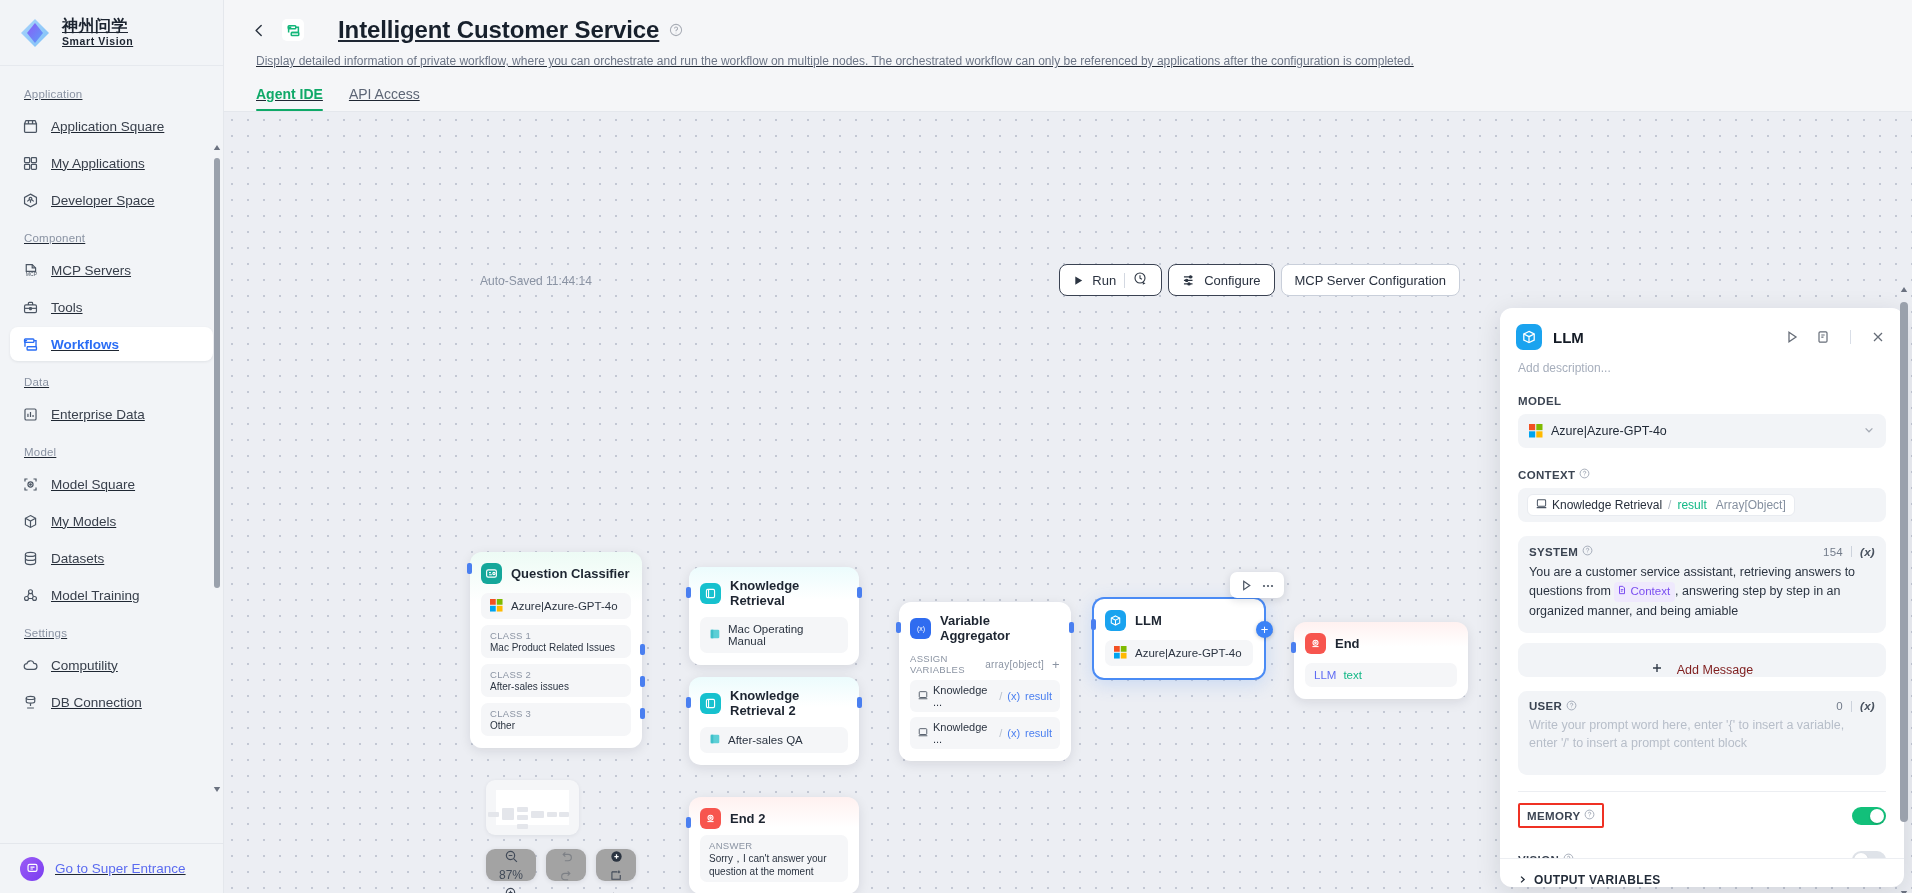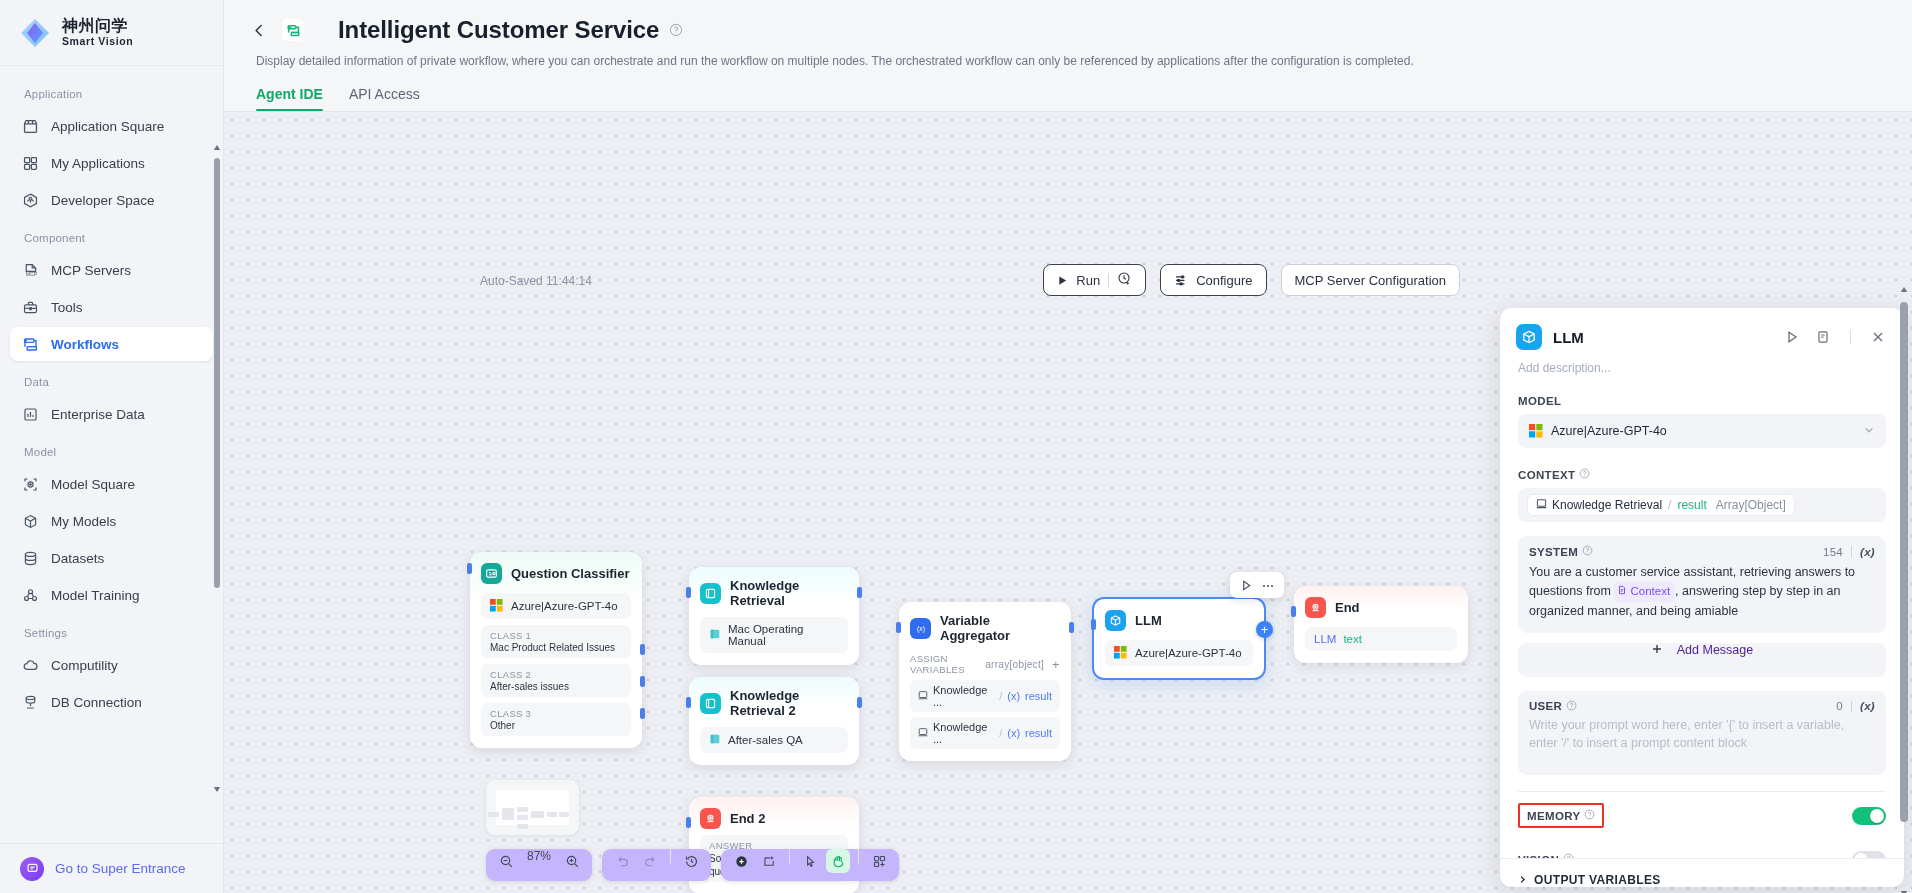--- a/index.html
+++ b/index.html
@@ -7,21 +7,21 @@
   html, body {
     margin: 0; padding: 0;
     width: 1912px; height: 893px;
     overflow: hidden;
     font-family: "Liberation Sans", sans-serif;
     background: #f5f6f8;
     color: #1f2733;
     -webkit-font-smoothing: antialiased;
   }
 
-  .app { display: flex; width: 1912px; height: 893px; }
+  .app { display: flex; width: 1912px; height: 893px; text-decoration: underline; }
 
   
   .sidebar {
     width: 224px; height: 893px;
     background: #f2f4f7;
     border-right: 1px solid #e4e7ec;
     display: flex; flex-direction: column;
     position: relative; flex: none;
   }
   .brand {
@@ -113,21 +113,21 @@
     background-image: radial-gradient(circle, #c3c8d4 1px, transparent 1.1px);
     background-size: 16px 16px;
   }
   .autosave {
     position: absolute; left: 256px; top: 162px;
     font-size: 12px; color: #8a93a3; z-index: 3;
   }
 
   
   .canvas-tools {
-    position: absolute; right: 452px; top: 152px; display: flex; gap: 14px; z-index: 6;
+    position: absolute; right: 452px; top: 152px; display: flex; gap: 6px; z-index: 6;
   }
   .ct-btn {
     height: 32px; border: 1px solid #3a4252; border-radius: 8px; background: #fff;
     display: flex; align-items: center; gap: 8px; padding: 0 13px;
     font-size: 13px; color: #2a3240; cursor: pointer; white-space: nowrap;
   }
   .ct-btn.plain { border-color: #c9cfda; }
   .ct-sep { width: 1px; height: 15px; background: #d3d8e1; }
 
   
@@ -181,22 +181,22 @@
   .msg-text { font-size: 12.5px; color: #2b3441; line-height: 1.55; margin-top: 5px; }
   .inline-var {
     background: #efe9fd; color: #7a4df0; border-radius: 4px;
     padding: 1px 5px 1px 3px; font-size: 11.5px; display: inline-flex;
     align-items: center; gap: 3px; vertical-align: baseline;
   }
   .msg-ph { font-size: 12.5px; color: #b7bec9; line-height: 1.45; margin-top: 3px; }
 
   .add-msg {
     background: #f2f4f7; border-radius: 9px; height: 34px; margin-top: 10px;
-    display: flex; align-items: flex-start; justify-content: center; gap: 14px;
-    font-size: 12.5px; color: #4c1d95; cursor: pointer;
+    display: flex; align-items: flex-end; justify-content: center; gap: 14px;
+    font-size: 12.5px; color: #7f1d1d; cursor: pointer;
   }
   .user-box { min-height: 84px; }
 
   .hr { height: 1px; background: #eceef2; margin: 16px 0 0 0; }
 
   .toggle-row {
     display: flex; align-items: center; height: 40px; margin-top: 4px;
   }
   .toggle-lbl {
     font-size: 11.5px; font-weight: 700; color: #3b4452; letter-spacing: .35px;
@@ -261,21 +261,21 @@
     background: linear-gradient(180deg,#edfbf5 0%,#ffffff 26%); }
   .node-kr1 { left: 465px; top: 455px; width: 170px;
     background: linear-gradient(180deg,#ecfcfd 0%,#ffffff 34%); }
   .node-kr2 { left: 465px; top: 565px; width: 170px;
     background: linear-gradient(180deg,#ecfcfd 0%,#ffffff 34%); }
   .node-end2 { left: 465px; top: 685px; width: 170px;
     background: linear-gradient(180deg,#fff1f0 0%,#ffffff 32%); }
   .node-va { left: 675px; top: 490px; width: 172px; }
   .node-llm { left: 868px; top: 485px; width: 174px;
     border: 2px solid #4a8bf5; box-shadow: 0 4px 18px rgba(74,139,245,.22); }
-  .node-end { left: 1070px; top: 474px; width: 174px;
+  .node-end { left: 1070px; top: 510px; width: 174px;
     background: linear-gradient(180deg,#fff1f0 0%,#ffffff 32%); }
 
   .va-row {
     display: flex; align-items: center; font-size: 9.5px; color: #8b94a3;
     margin-top: 10px; letter-spacing: .3px;
   }
   .va-type { margin-left: auto; font-size: 10px; color: #8b94a3; }
   .va-plus { margin-left: 8px; font-size: 13px; color: #8b94a3; cursor: pointer; }
   .va-item {
     background: #f5f6f8; border-radius: 6px; padding: 4px 8px; margin-top: 5px;
@@ -307,22 +307,22 @@
     position: absolute; left: 262px; bottom: 58px; width: 93px; height: 55px;
     background: #f5f6f8; border-radius: 9px; z-index: 4;
     box-shadow: 0 1px 4px rgba(16,24,40,.07);
   }
   .mm-inner { position: absolute; left: 10px; top: 10px; right: 10px; bottom: 10px; background: #fff; }
   .mm-blk { position: absolute; background: #e4e6eb; border-radius: 1px; }
 
   
   .bottom-bar { position: absolute; left: 262px; bottom: 12px; display: flex; gap: 10px; z-index: 5; }
   .bb-grp {
-    background: #c4b5fd; border-radius: 9px; height: 32px; display: flex; 
-    padding: 0 8px; gap: 4px; box-shadow: 0 1px 5px rgba(16,24,40,.10);
+    background: #a3a3a3; border-radius: 9px; height: 32px; display: flex; align-items: center;
+    padding: 0 8px; gap: 4px; box-shadow: 0 1px 5px rgba(16,24,40,.10); flex-direction: column;
   }
   .bb-btn {
     width: 24px; height: 24px; border-radius: 6px; display: flex;
     align-items: center; justify-content: center; cursor: pointer;
   }
   .bb-btn.sel { background: #d6f7e6; }
   .bb-zoom { font-size: 12px; color: #3e4插; color: #414a58; min-width: 34px; text-align: center; }
   .bb-sep { width: 1px; height: 15px; background: #e2e6ec; margin: 0 4px; }
   .bb-dim { opacity: .38; }
 </style>

